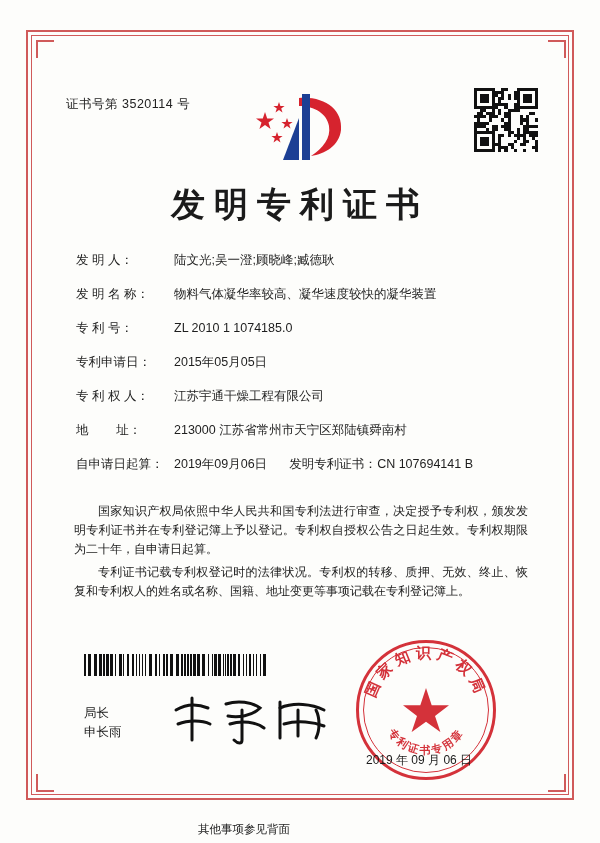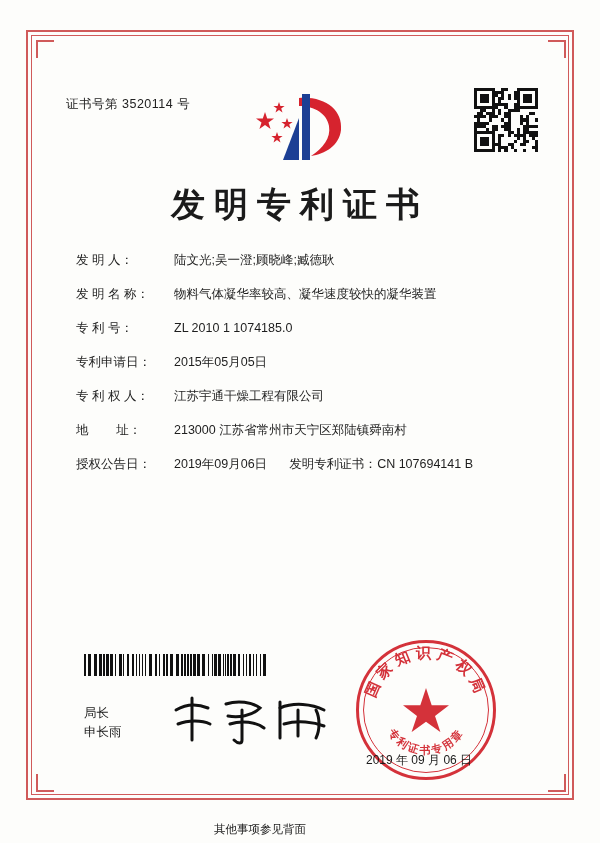--- a/index.html
+++ b/index.html
@@ -204,21 +204,20 @@
     font-size: 11.5px;
     color: #1e1e1e;
   }
   .footnote {
     position: absolute;
     left: 0; top: 822px;
     width: 488px;
     text-align: center;
     font-size: 11.5px;
     color: #1e1e1e;
-    padding-left: 16px;
   }
 </style>
 </head>
 <body>
 
 <div class="page">
 
   <div class="border-outer"></div>
   <div class="border-inner"></div>
   <div class="corner tl"></div>
@@ -713,27 +712,31 @@
     </div>
     <div class="field-row">
       <span class="field-label w1">专 利 权 人：</span>
       <span class="field-value">江苏宇通干燥工程有限公司</span>
     </div>
     <div class="field-row">
       <span class="field-label w1">地        址：</span>
       <span class="field-value">213000 江苏省常州市天宁区郑陆镇舜南村</span>
     </div>
     <div class="field-row double">
-      <span class="field-label w2">授权公告日：</span>
+      <span class="field-label w2">自申请日起算：</span>
       <span class="field-value">2019年09月06日</span>
       <span class="field-label second">发明专利证书：</span>
       <span class="field-value">CN 107694141 B</span>
     </div>
   </div>
 
+  <div class="paras">
+    <p>国家知识产权局依照中华人民共和国专利法进行审查，决定授予专利权，颁发发明专利证书并在专利登记簿上予以登记。专利权自授权公告之日起生效。专利权期限为二十年，自申请日起算。</p>
+    <p>专利证书记载专利权登记时的法律状况。专利权的转移、质押、无效、终止、恢复和专利权人的姓名或名称、国籍、地址变更等事项记载在专利登记簿上。</p>
+  </div>
 
   <div class="barcode" id="barcode">
       <i style="width: 2px; margin-right: 2px;"></i>
       <i style="width: 3px; margin-right: 3px;"></i>
       <i style="width: 3px; margin-right: 2px;"></i>
       <i style="width: 3px; margin-right: 1px;"></i>
       <i style="width: 2px; margin-right: 1px;"></i>
       <i style="width: 3px; margin-right: 1px;"></i>
       <i style="width: 3px; margin-right: 2px;"></i>
       <i style="width: 1px; margin-right: 3px;"></i>

